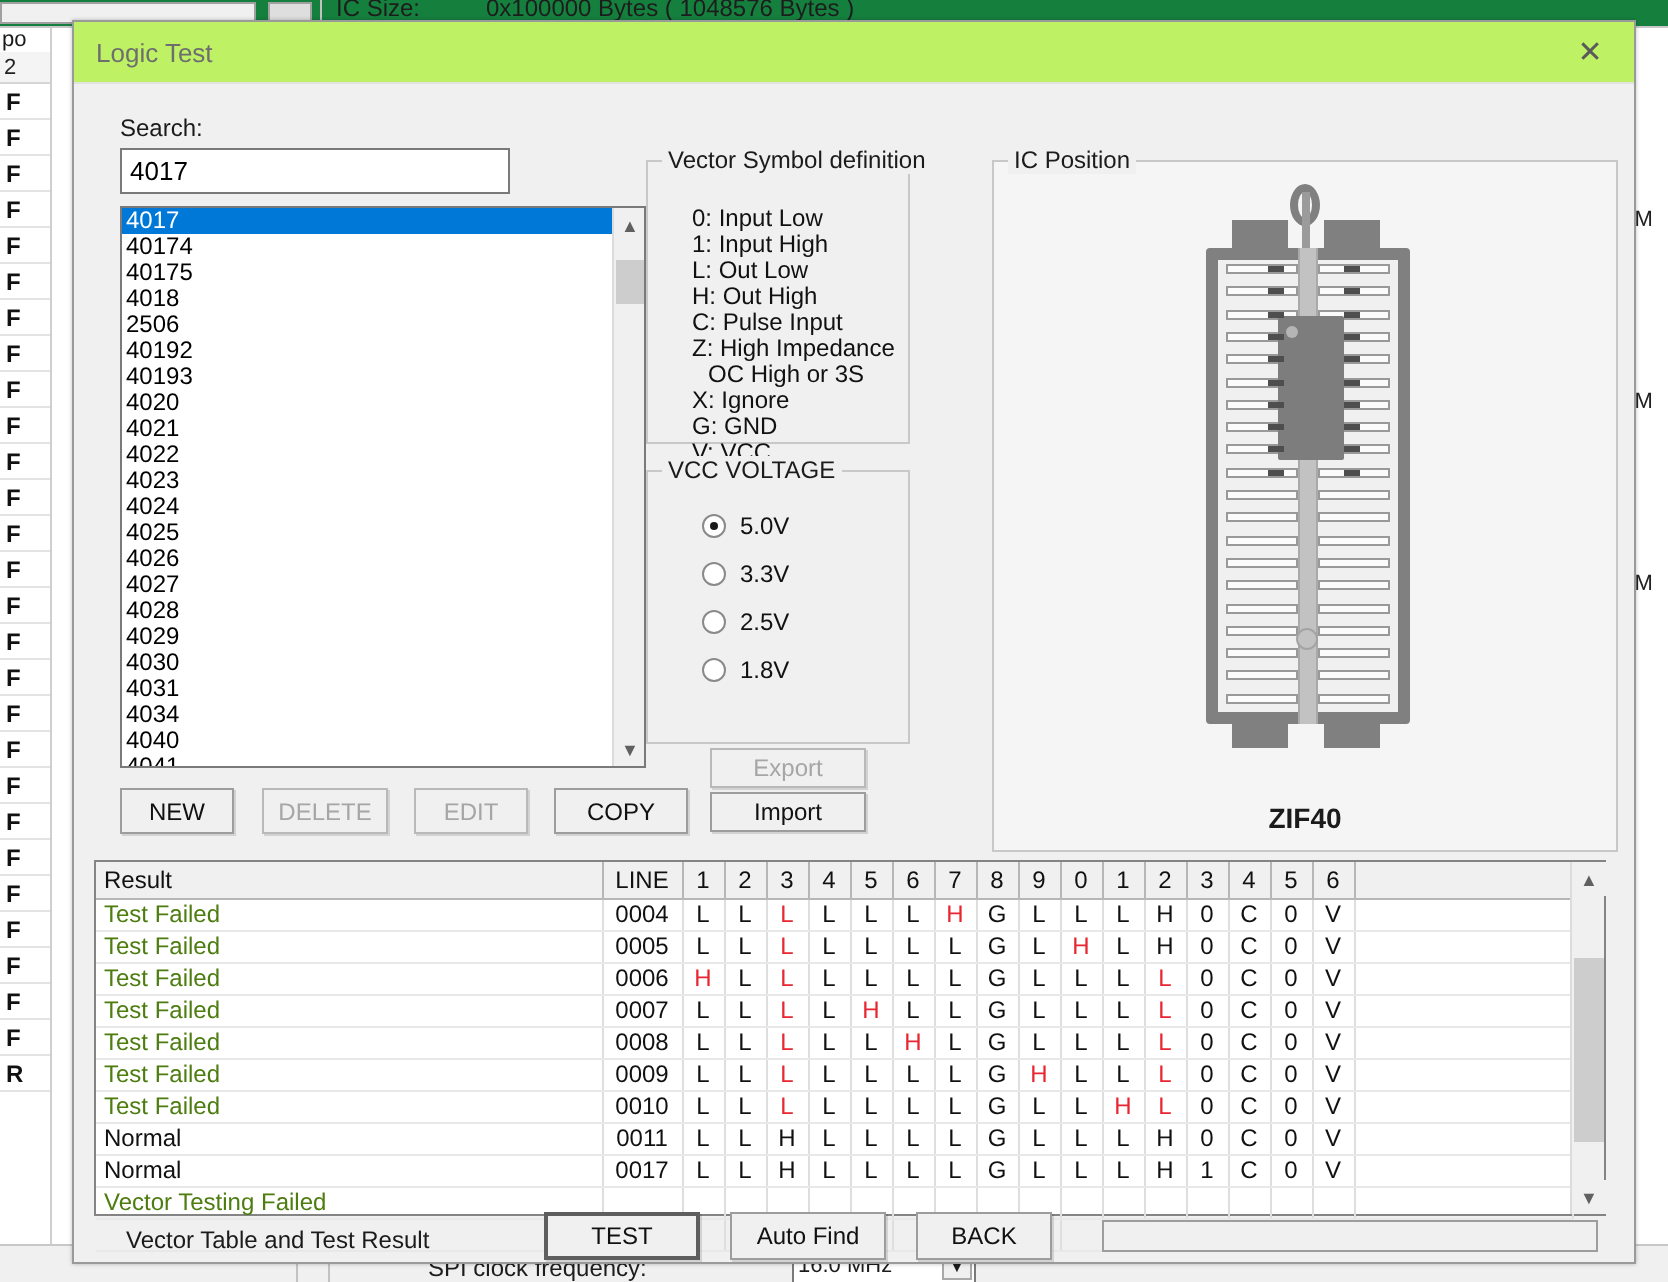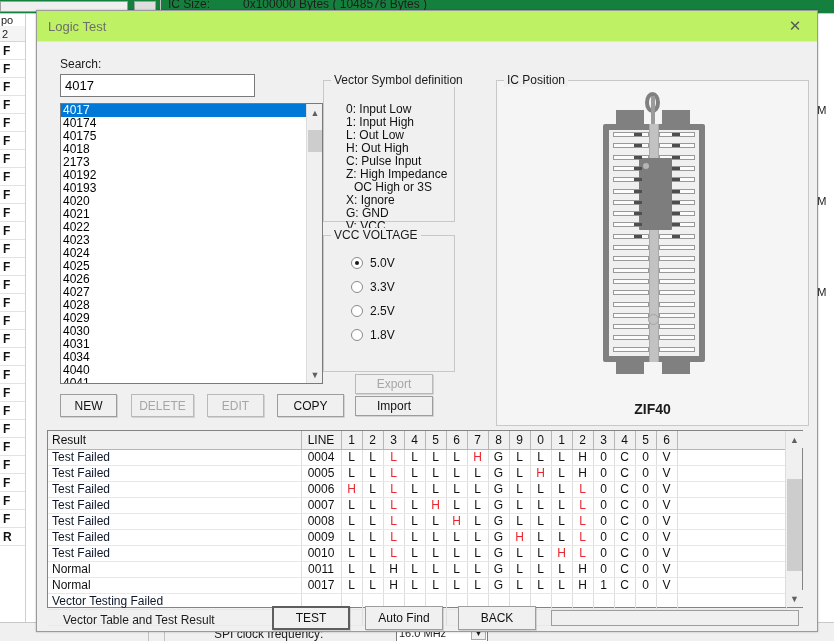--- a/index.html
+++ b/index.html
@@ -227,32 +227,32 @@
   table.grid th {
     background: #f0f0f0; border-right: 1px solid #b6b6b6; border-bottom: 1px solid #b6b6b6;
     font-weight: normal; height: 18px; text-align: center; padding: 0;
   }
   table.grid th.resultcol { text-align: left; padding-left: 4px; }
   table.grid td {
     border-right: 1px solid #dedede; border-bottom: 1px solid #e8e8e8;
     height: 16px; text-align: center; padding: 0; white-space: nowrap;
   }
   table.grid td.resultcol { text-align: left; padding-left: 4px; }
-  td.fail, .fail { color: #0f172a; }
+  td.fail, .fail { color: #4d7c0f; }
   td.hi { color: #e8262f; }
   .w-result { width: 253px; }
   .w-line   { width: 40px; }
   .w-pin    { width: 21px; }
   .w-pad    { width: auto; }
 
   
   #bottomLbl { position: absolute; left: 26px; top: 571px; font-size: 12px; color: #1b1b1b; }
   #btnTest  { left: 235px; top: 564px; width: 78px; height: 24px; }
   #btnAuto  { left: 328px; top: 564px; width: 78px; height: 24px; }
-  #btnBack  { left: 421px; top: 564px; width: 78px; height: 24px; }
+  #btnBack  { left: 421px; top: 564px; width: 68px; height: 24px; }
   #progress {
     position: absolute; left: 514px; top: 568px; width: 248px; height: 16px;
     border: 1px solid #9d9d9d; background: #f0f0f0;
   }
   #progress .fill { height: 100%; background: #06b025; width: 0%; }
 </style>
 </head>
 <body>
 
 <div id="root">
@@ -341,21 +341,21 @@
 
       <div class="lbl-s" id="searchLabel">Search:</div>
       <input id="searchInput" type="text" value="4017" style="">
 
       <div id="listbox">
         <div id="listItems">
             <div class="li sel">4017</div>
             <div class="li">40174</div>
             <div class="li">40175</div>
             <div class="li">4018</div>
-            <div class="li">2173</div>
+            <div class="li">2506</div>
             <div class="li">40192</div>
             <div class="li">40193</div>
             <div class="li">4020</div>
             <div class="li">4021</div>
             <div class="li">4022</div>
             <div class="li">4023</div>
             <div class="li">4024</div>
             <div class="li">4025</div>
             <div class="li">4026</div>
             <div class="li">4027</div>

